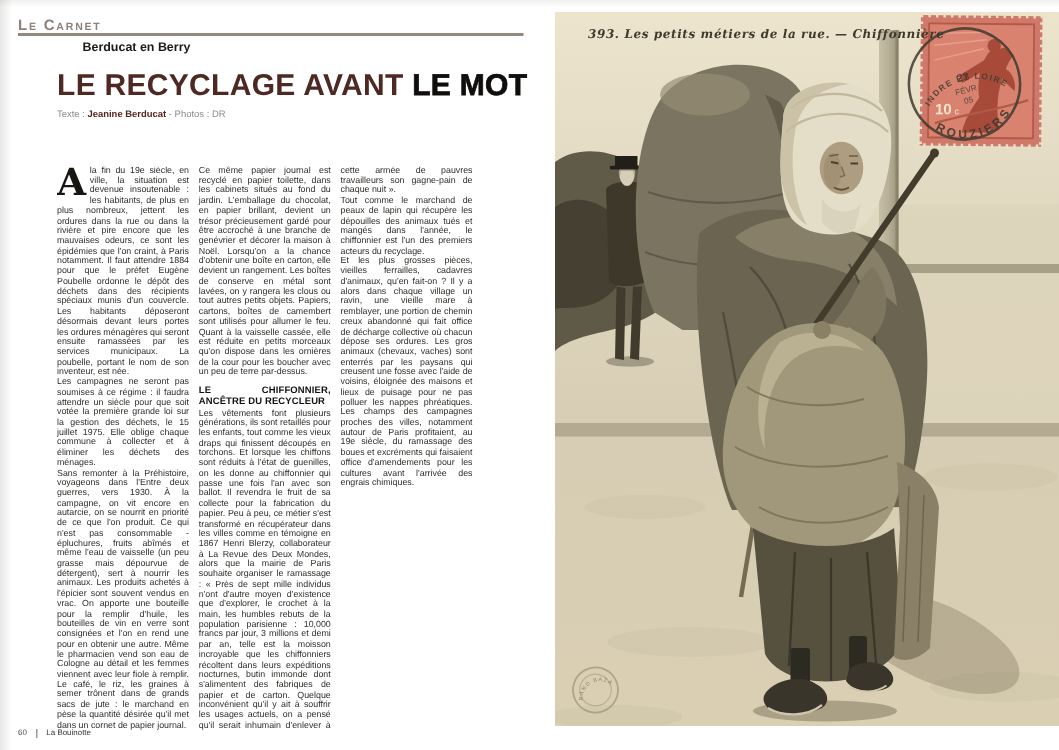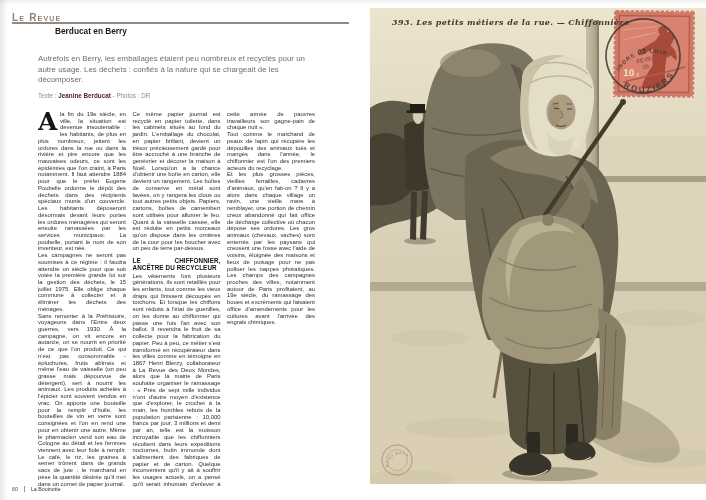--- a/index.html
+++ b/index.html
@@ -47,26 +47,26 @@
   .postcard svg{display:block;width:336px;height:476px;}
 </style>
 </head>
 <body>
 
 <div class="spread">
   <div class="scan-edge-left"></div>
   <div class="scan-edge-top"></div>
 
   <div>
-    <div class="kicker">Le Revue</div>
+    <div class="kicker">Le Carnet</div>
     <div class="kicker-rule"></div>
     <div class="rubric">Berducat en Berry</div>
 
     <div class="headline">
-      <p class="standfirst">Autrefois en Berry, les emballages étaient peu nombreux et recyclés pour un autre usage. Les déchets : confiés à la nature qui se chargeait de les décomposer.</p>
+      <h1><span class="t-red">LE RECYCLAGE AVANT </span><span class="t-black">LE MOT</span></h1>
       <p class="byline"><span>Texte : </span><b>Jeanine Berducat</b><span> - Photos : DR</span></p>
     </div>
 
     <div class="article" id="article-cols">
         <p><span class="dropcap">À</span>la fin du 19e siècle, en ville, la situation est devenue insoutenable : les habitants, de plus en plus nombreux, jettent les ordures dans la rue ou dans la rivière et pire encore que les mauvaises odeurs, ce sont les épidémies que l'on craint, à Paris notamment. Il faut attendre 1884 pour que le préfet Eugène Poubelle ordonne le dépôt des déchets dans des récipients spéciaux munis d'un couvercle. Les habitants déposeront désormais devant leurs portes les ordures ménagères qui seront ensuite ramassées par les services municipaux. La poubelle, portant le nom de son inventeur, est née.</p>
         <p>Les campagnes ne seront pas soumises à ce régime : il faudra attendre un siècle pour que soit votée la première grande loi sur la gestion des déchets, le 15 juillet 1975. Elle oblige chaque commune à collecter et à éliminer les déchets des ménages.</p>
         <p>Sans remonter à la Préhistoire, voyageons dans l'Entre deux guerres, vers 1930. À la campagne, on vit encore en autarcie, on se nourrit en priorité de ce que l'on produit. Ce qui n'est pas consommable - épluchures, fruits abîmés et même l'eau de vaisselle (un peu grasse mais dépourvue de détergent), sert à nourrir les animaux. Les produits achetés à l'épicier sont souvent vendus en vrac. On apporte une bouteille pour la remplir d'huile, les bouteilles de vin en verre sont consignées et l'on en rend une pour en obtenir une autre. Même le pharmacien vend son eau de Cologne au détail et les femmes viennent avec leur fiole à remplir. Le café, le riz, les graines à semer trônent dans de grands sacs de jute : le marchand en pèse la quantité désirée qu'il met dans un cornet de papier journal.</p>
         <p>Ce même papier journal est recyclé en papier toilette, dans les cabinets situés au fond du jardin. L'emballage du chocolat, en papier brillant, devient un trésor précieusement gardé pour être accroché à une branche de genévrier et décorer la maison à Noël. Lorsqu'on a la chance d'obtenir une boîte en carton, elle devient un rangement. Les boîtes de conserve en métal sont lavées, on y rangera les clous ou tout autres petits objets. Papiers, cartons, boîtes de camembert sont utilisés pour allumer le feu. Quant à la vaisselle cassée, elle est réduite en petits morceaux qu'on dispose dans les ornières de la cour pour les boucher avec un peu de terre par-dessus.</p>
         <h3>LE CHIFFONNIER, ANCÊTRE DU RECYCLEUR</h3>
         <p>Les vêtements font plusieurs générations, ils sont retaillés pour les enfants, tout comme les vieux draps qui finissent découpés en torchons. Et lorsque les chiffons sont réduits à l'état de guenilles, on les donne au chiffonnier qui passe une fois l'an avec son ballot. Il revendra le fruit de sa collecte pour la fabrication du papier. Peu à peu, ce métier s'est transformé en récupérateur dans les villes comme en témoigne en 1867 Henri Blerzy, collaborateur à La Revue des Deux Mondes, alors que la mairie de Paris souhaite organiser le ramassage : « Près de sept mille individus n'ont d'autre moyen d'existence que d'explorer, le crochet à la main, les humbles rebuts de la population parisienne : 10,000 francs par jour, 3 millions et demi par an, telle est la moisson incroyable que les chiffonniers récoltent dans leurs expéditions nocturnes, butin immonde dont s'alimentent des fabriques de papier et de carton. Quelque inconvénient qu'il y ait à souffrir les usages actuels, on a pensé qu'il serait inhumain d'enlever à cette armée de pauvres travailleurs son gagne-pain de chaque nuit ».</p>

